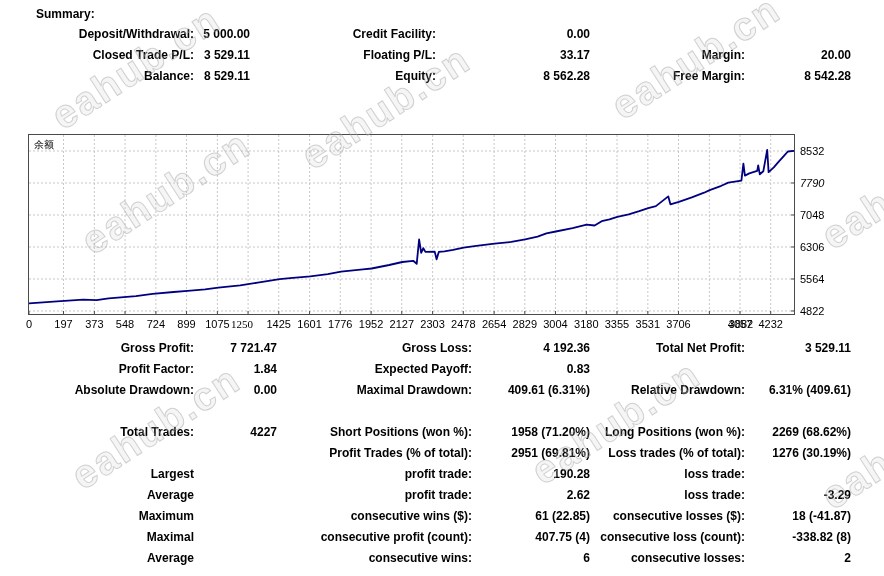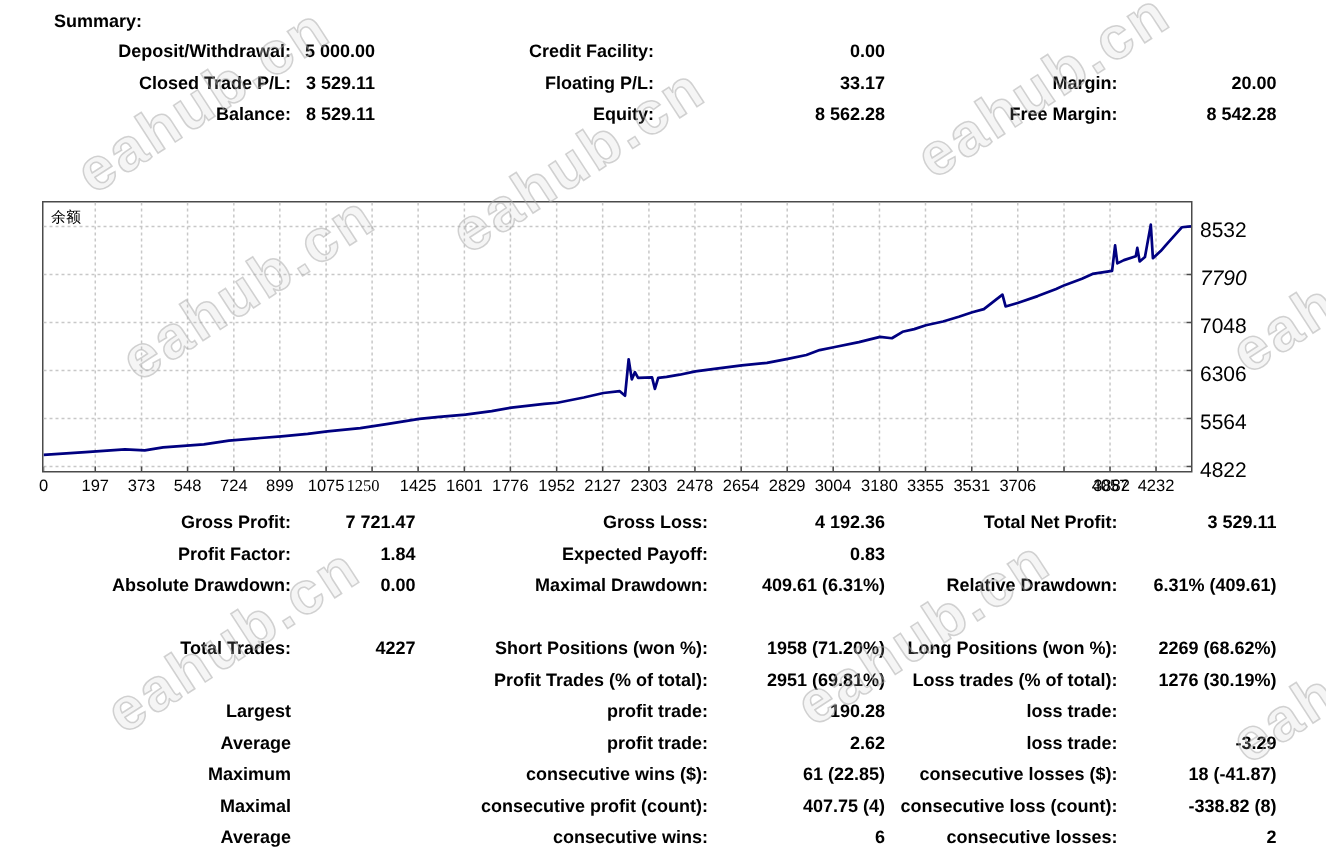--- a/index.html
+++ b/index.html
@@ -20,21 +20,21 @@
   .srow { display:grid; grid-template-columns:194px 56px 186px 154px 155px 106px; height:21px; line-height:21px; }
   .trow { display:grid; grid-template-columns:194px 83px 195px 118px 155px 106px; height:21px; line-height:21px; }
   .c { text-align:right; white-space:nowrap; overflow:visible; }
   .spacer { height:21px; }
 
   
   #chart-wrap { position:absolute; left:28px; top:134px; }
   #plot { width:765px; height:179px; border:1px solid #4a4a4a; position:relative; background:#ffffff; }
   #chart-svg { position:absolute; left:0; top:0; display:block; }
   #series-label { position:absolute; left:5px; top:3px; font-size:10px; font-weight:normal; color:#000; }
-  .ylab { position:absolute; left:772px; font-size:14px; font-weight:normal; white-space:nowrap; }
+  .ylab { position:absolute; left:772px; font-size:11px; font-weight:normal; white-space:nowrap; }
   .xlab { position:absolute; top:184px; font-size:11px; font-weight:normal; white-space:nowrap; transform:translateX(-50%); }
   .gridline { stroke:#c8c8c8; stroke-width:1; stroke-dasharray:2,2; }
   .tickmark { stroke:#4a4a4a; stroke-width:1; }
   .curve { fill:none; stroke-width:1.8; stroke-linejoin:round; }
 
   
   .wm {
     position:absolute; z-index:5; pointer-events:none;
     font-size:40px; font-weight:bold; letter-spacing:2px; white-space:nowrap;
     color:rgba(190,190,190,0.16);

